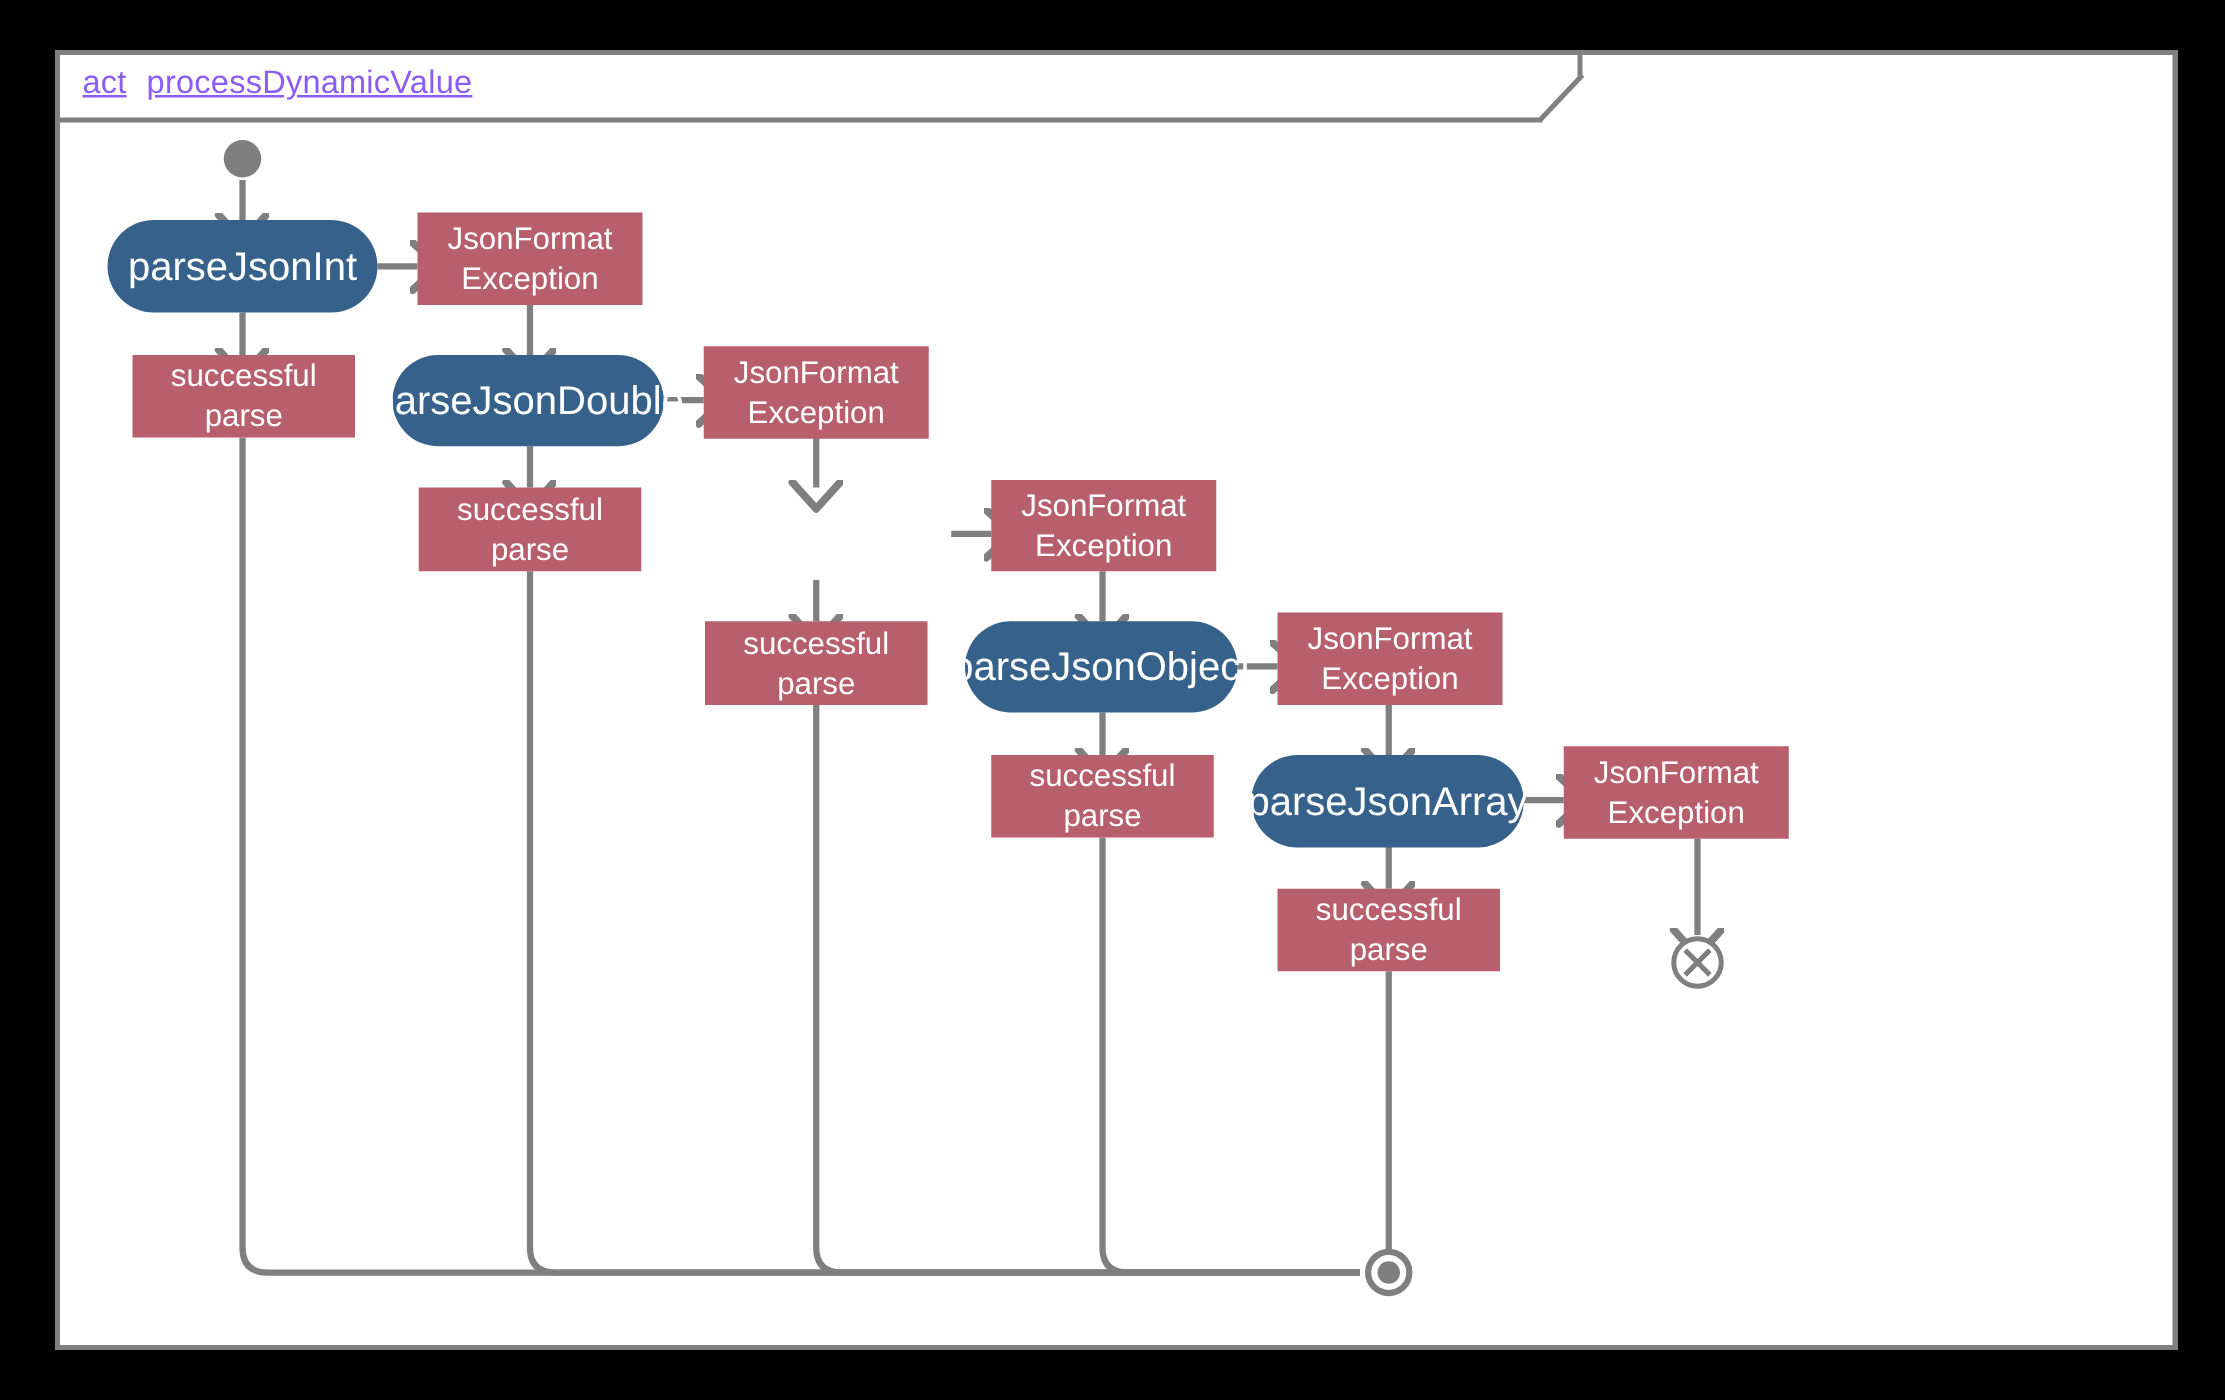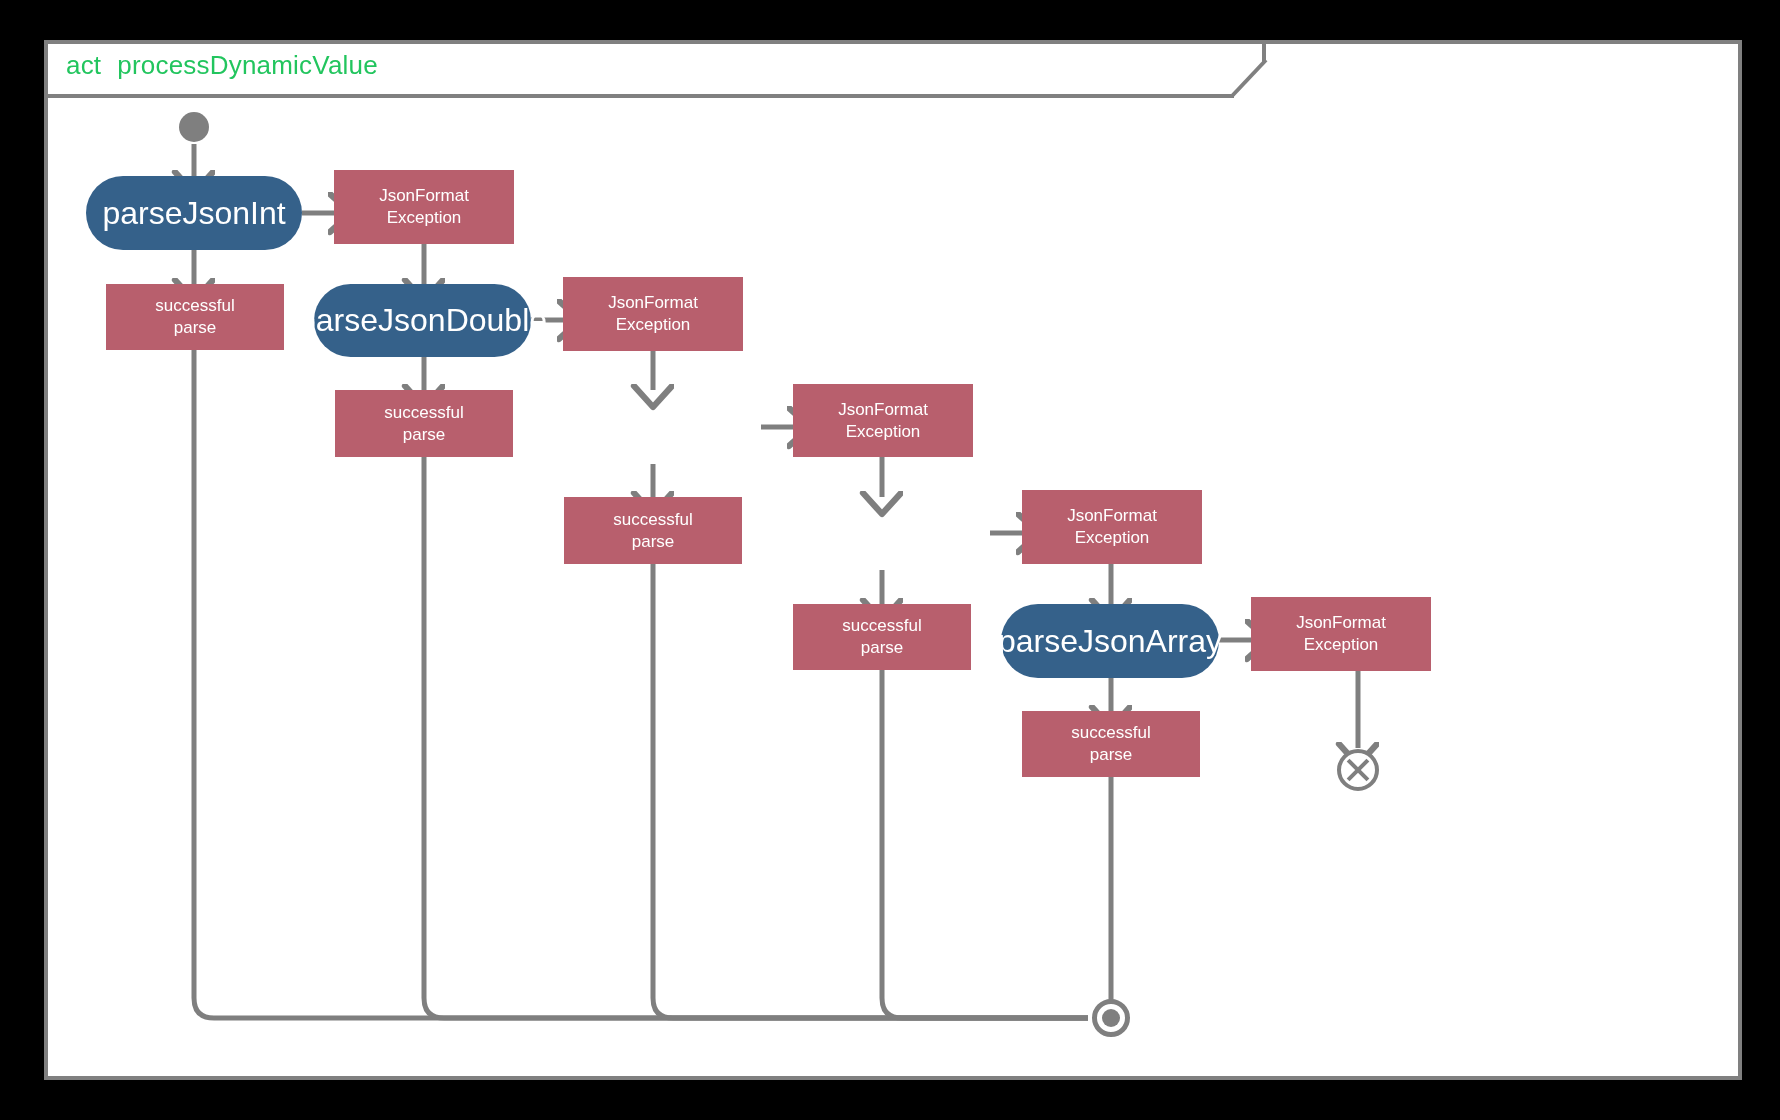--- a/index.html
+++ b/index.html
@@ -66,23 +66,24 @@
     top: 52px;
     width: 56px;
     height: 56px;
     overflow: visible;
   }
   #frame-title {
     position: absolute;
     left: 66px;
     top: 50px;
     font-size: 26px;
-    color: #22c55e;
+    color: #8b5cf6;
     letter-spacing: 0.2px;
     white-space: nowrap;
+    text-decoration: underline;
   }
   #frame-title .kw { margin-right: 16px; }
 
   
   #surface {
     position: absolute;
     left: 48px;
     top: 98px;
     width: 1690px;
     height: 978px;
@@ -111,21 +112,21 @@
     user-select: none;
   }
   .action {
     background: #35618a;
     border-radius: 44px;
     font-size: 32px;
   }
   .signal {
     background: #b85f6d;
     border-radius: 0;
-    font-size: 17px;
+    font-size: 25px;
   }
   .initial-node {
     position: absolute;
     width: 30px;
     height: 30px;
     border-radius: 50%;
     background: #7f7f7f;
   }
   .final-node {
     position: absolute;
@@ -264,20 +265,21 @@
     <div class="node signal" style="left:287px; top:292px; width:178px; height:67px;">successful
 parse</div>
 
 
     <div class="node signal" style="left:745px; top:286px; width:180px; height:73px;">JsonFormat
 Exception</div>
 
     <div class="node signal" style="left:516px; top:399px; width:178px; height:67px;">successful
 parse</div>
 
+    <div class="node action" style="left:724px; top:399px; width:218px; height:73px;">parseJsonObject</div>
 
     <div class="node signal" style="left:974px; top:392px; width:180px; height:74px;">JsonFormat
 Exception</div>
 
     <div class="node signal" style="left:745px; top:506px; width:178px; height:66px;">successful
 parse</div>
 
     <div class="node action" style="left:953px; top:506px; width:218px; height:74px;">parseJsonArray</div>
 
     <div class="node signal" style="left:1203px; top:499px; width:180px; height:74px;">JsonFormat

